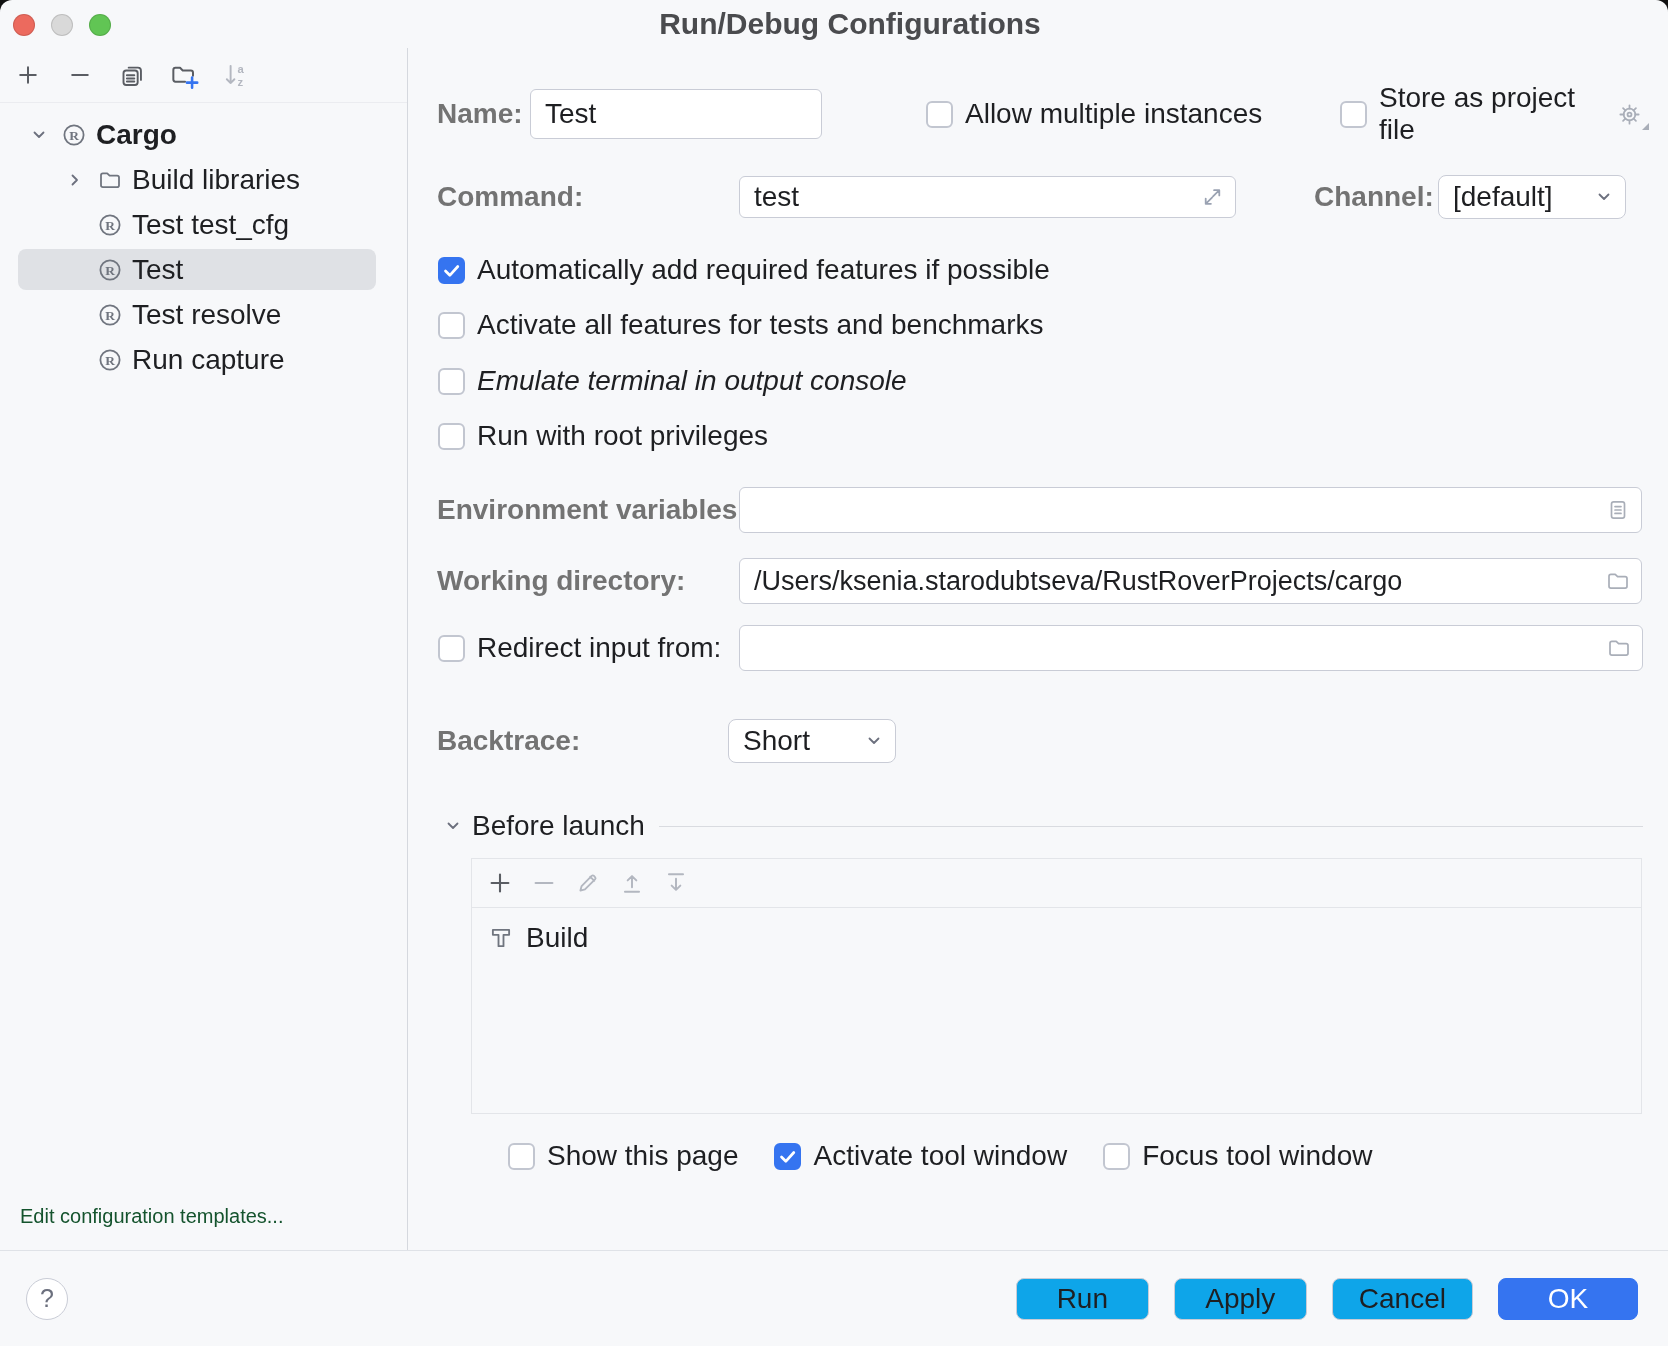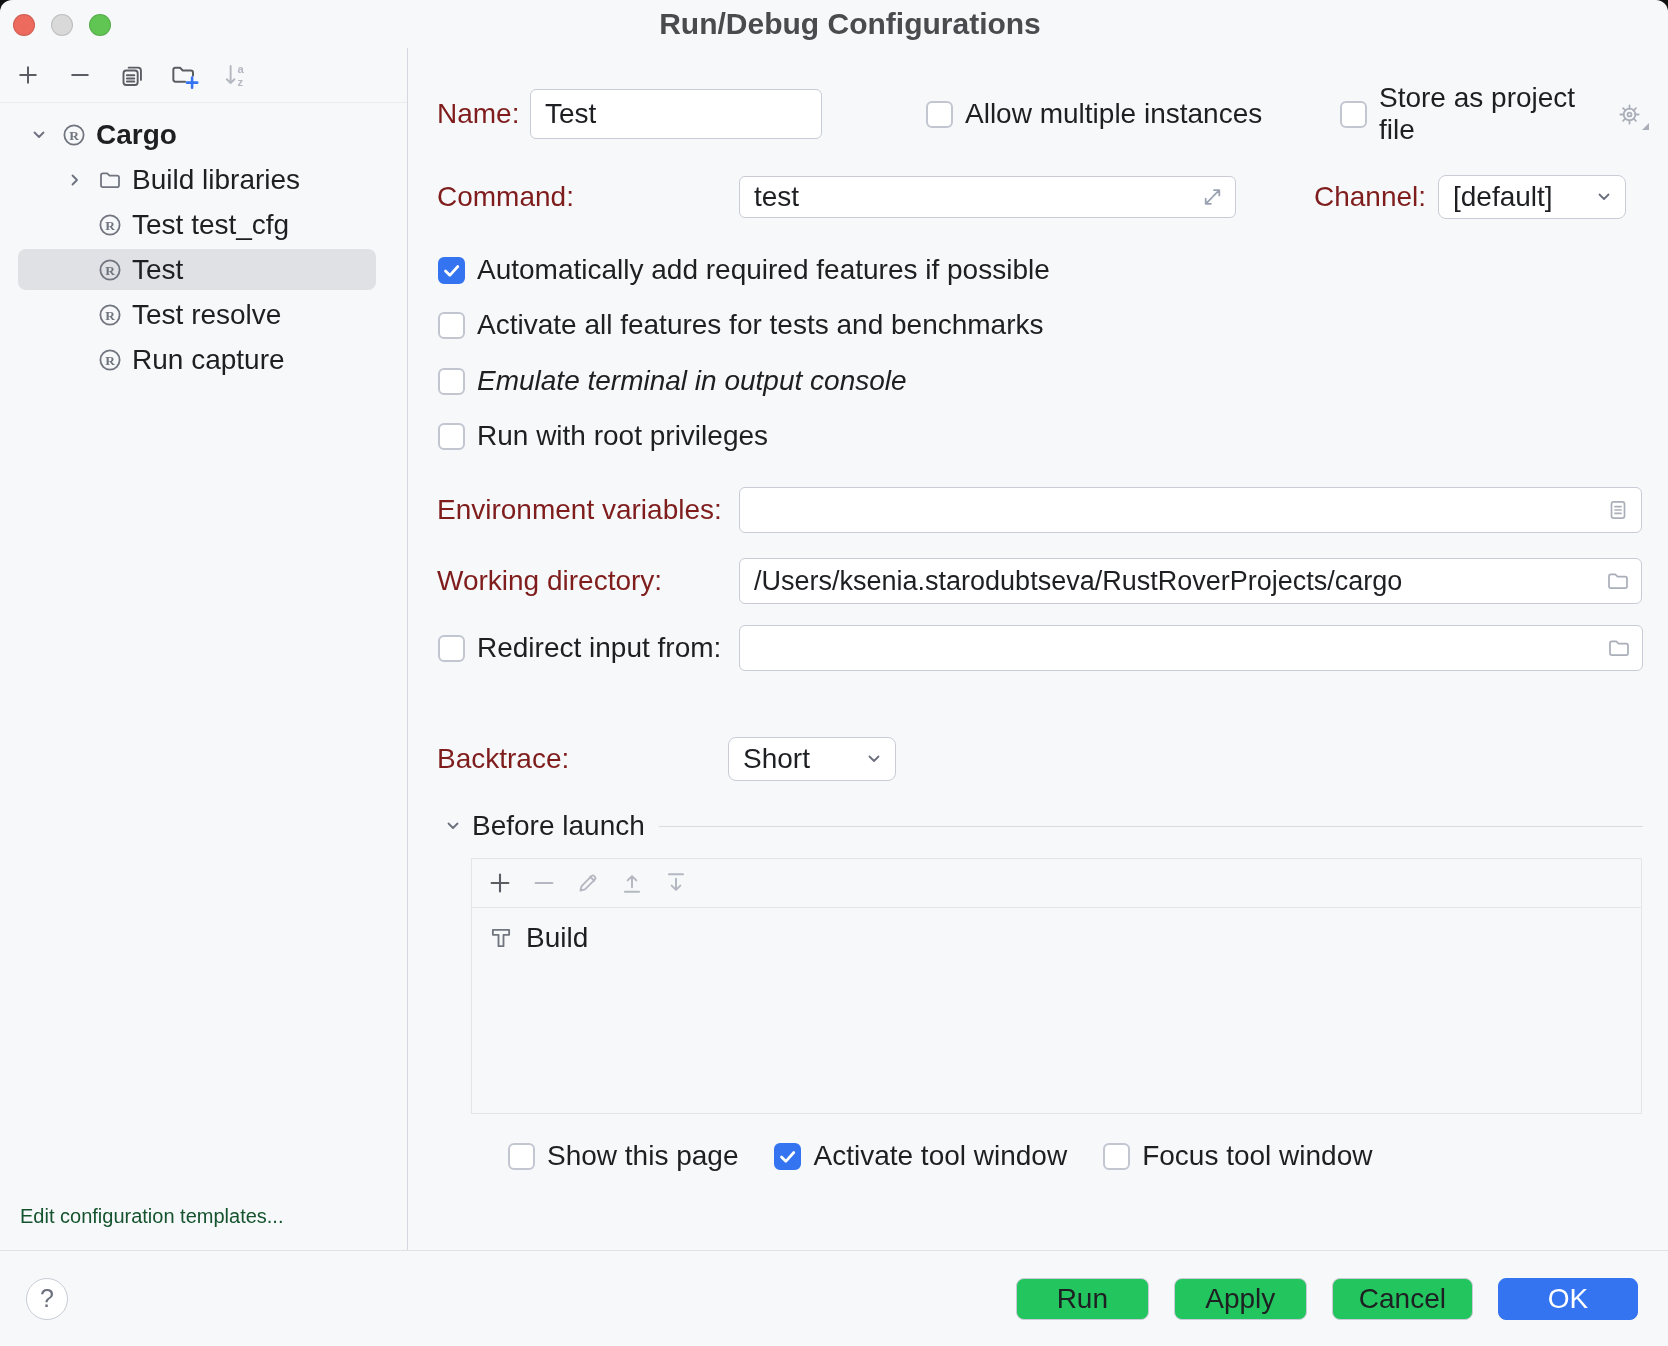--- a/index.html
+++ b/index.html
@@ -35,21 +35,21 @@
   .tree-row > * { position:relative; }
   .tree-row.lvl0 { padding-left:28px; }
   .tree-row.lvl1 { padding-left:64px; }
   .chevron-slot { width:22px; height:22px; color:#6C707E; }
   .tree-icon { margin-left:12px; color:#70757F; display:flex; }
   .tree-label { margin-left:10px; }
   .tree-row.bold .tree-label { font-weight:bold; }
   .edit-link { position:absolute; left:20px; bottom:22px; color:#14532d; font-size:20px; text-decoration:none; cursor:pointer; }
   
   .row { position:absolute; display:flex; align-items:center; }
-  .f-label { color:#7f1d1d; }
+  .f-label { color:#737373;font-weight:bold; }
   input.txt {
     border:1px solid #C9CCD6; border-radius:6px; background:#fff;
     font-family:inherit; font-size:28px; color:#1E1F22; padding:0 14px; outline:none;
   }
   .name-input { border:2px solid #3574F0; border-radius:6px; height:50px; width:292px; }
   .with-icon { position:relative; }
   .field-icon { position:absolute; right:12px; top:50%; transform:translateY(-50%); color:#A9AEB8; display:flex; }
   .select {
     display:flex; align-items:center; justify-content:space-between;
     background:#fff; border:1px solid #C9CCD6; border-radius:8px; height:44px; padding:0 10px 0 14px; cursor:pointer;
@@ -67,21 +67,21 @@
   .panel-item { display:flex; align-items:center; gap:12px; height:40px; color:#1E1F22; }
   .panel-item .hammer { color:#70757F; display:flex; }
   
   .footer { height:96px; border-top:1px solid #DFE2E7; display:flex; align-items:center; padding:0 30px 0 26px; background:#F7F8FA; }
   .help-btn { width:42px; height:42px; border-radius:50%; border:1px solid #C9CCD6; background:#fff;
     display:flex; align-items:center; justify-content:center; color:#6C707E; font-size:25px; cursor:pointer; }
   .footer .spacer { flex:1; }
   .btns { display:flex; gap:25px; }
   .btn {
     height:42px; min-width:133px; padding:0 26px; border:1px solid #C9CCD6; border-radius:8px;
-    background:#22c55e; font-family:inherit; font-size:28px; color:#1E1F22; cursor:pointer;
+    background:#0ea5e9; font-family:inherit; font-size:28px; color:#1E1F22; cursor:pointer;
   }
   .btn.primary { background:#3574F0; border-color:#3574F0; color:#fff; min-width:140px; }
   .gear-wrap { position:relative; color:#A9AEB8; display:flex; }
   .gear-wrap::after { content:""; position:absolute; right:-6px; bottom:-2px;
     border-left:7px solid transparent; border-bottom:7px solid #A9AEB8; }
   svg { display:block; }
 </style>
 </head>
 <body>
 
@@ -314,21 +314,21 @@
         <div class="with-icon" style="position:absolute; left:301px;">
           <input class="txt" style="width: 904px; height: 46px;" value="">
           <span class="field-icon">
               <svg width="24" height="24" viewBox="0 0 24 24" fill="none" stroke="currentColor" stroke-width="1.7" stroke-linejoin="round">
                 <path d="M3 7.2 q0-1.9 1.9-1.9 h4.3 l2.4 2.4 h7.5 q1.9 0 1.9 1.9 v7.6 q0 1.9 -1.9 1.9 H4.9 q-1.9 0 -1.9-1.9 z"></path>
               </svg>
             </span>
         </div>
       </div>
 
-      <div class="row" style="left:29px; top:688px; height:46px;">
+      <div class="row" style="left:29px; top:670px; height:46px;">
         <span class="f-label">Backtrace:</span>
         <div class="select" style="position:absolute; left:291px; width:168px;">
           <span>Short</span>
           <span class="sel-chevron">
               <svg width="22" height="22" viewBox="0 0 22 22" fill="none" stroke="currentColor" stroke-width="1.8" stroke-linecap="round" stroke-linejoin="round">
                 <path d="M6.5 8.5 L11 13 l4.5-4.5"></path>
               </svg>
             </span>
         </div>
       </div>

